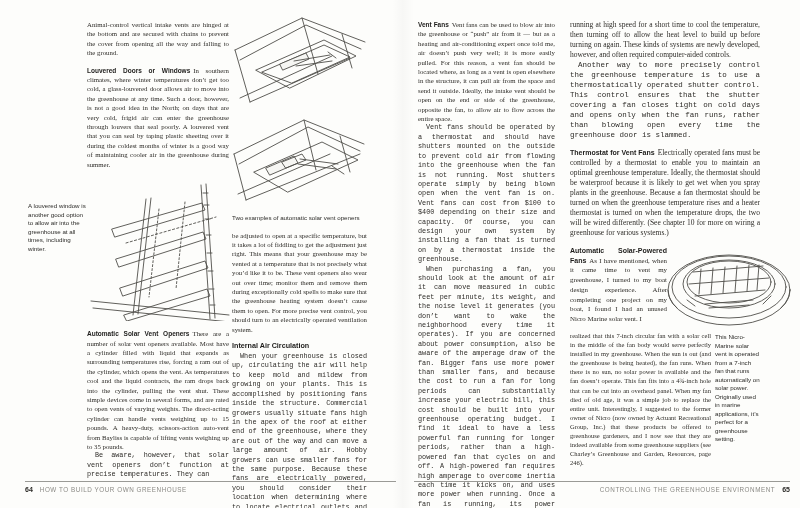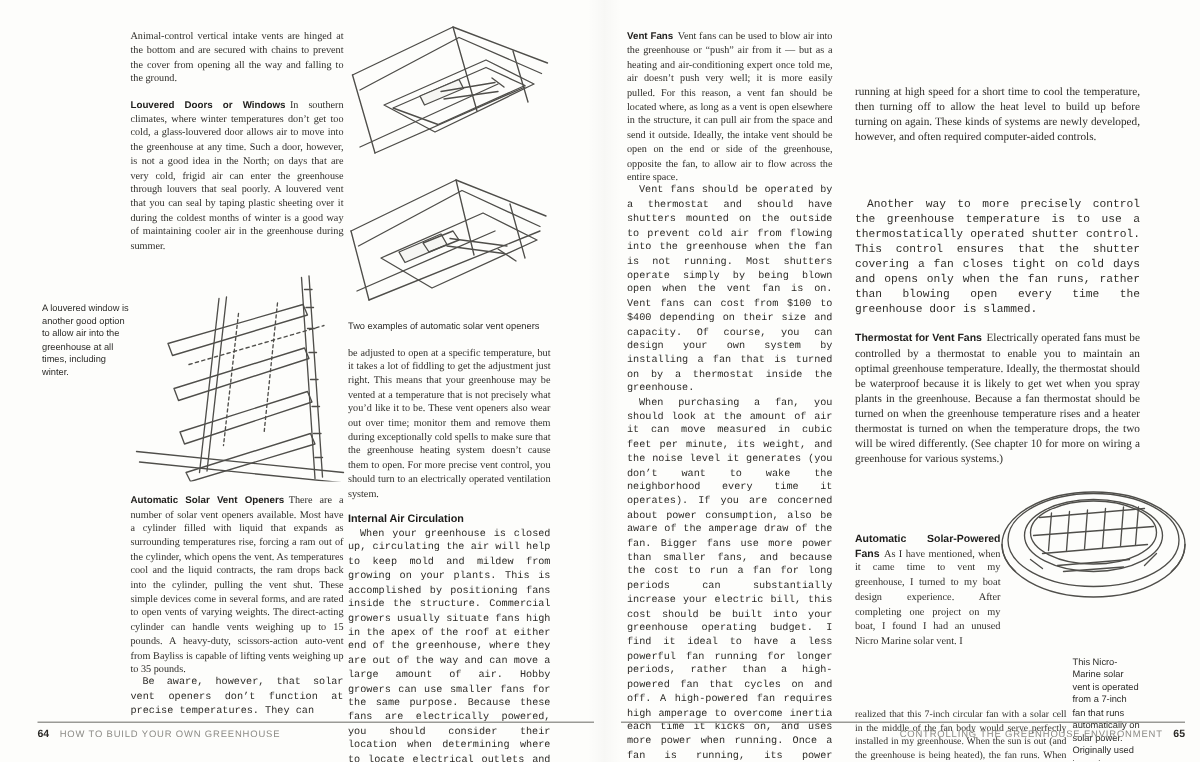--- a/index.html
+++ b/index.html
@@ -6,21 +6,21 @@
   .spread{position:relative;width:800px;height:508px;background:#fdfdfb;overflow:hidden;
           font-family:"Liberation Serif", serif;color:#2e2c28;}
   .gutter{position:absolute;left:392px;top:0;width:22px;height:508px;
           background:linear-gradient(90deg,rgba(0,0,0,0) 0%,rgba(0,0,0,0.025) 50%,rgba(0,0,0,0) 100%);}
   .col{position:absolute;}
   .col p{margin:0;text-align:justify;font-size:6.8px;line-height:9.4px;}
   .col1{left:87px;top:20px;width:142px;}
   .col2{left:232px;top:14px;width:135px;}
   .col3{left:418px;top:20px;width:137px;}
   .col4{left:570px;top:20px;width:190px;}
-  .col4 p{font-size:7.5px;line-height:10px;margin-top:36px;}
+  .col4 p{font-size:7.5px;line-height:10px;}
   .spaced{margin-top:8px !important;}
   .indent{text-indent:8px;font-family:Liberation Mono, monospace;}
   .runin{font-family:"Liberation Sans", sans-serif;font-weight:bold;font-size:6.5px;
          color:#1d1c1a;margin-right:3px;letter-spacing:0;}
   .col4 .runin{font-size:7px;}
   .subhead{font-family:"Liberation Sans", sans-serif;font-weight:bold;font-size:7.2px;
            color:#1d1c1a;margin:7px 0 2px 0;}
   .illus{position:relative;}
   .illus svg{display:block;}
   .illus-caption{font-family:"Liberation Sans", sans-serif;font-size:6.2px;line-height:8.6px;

